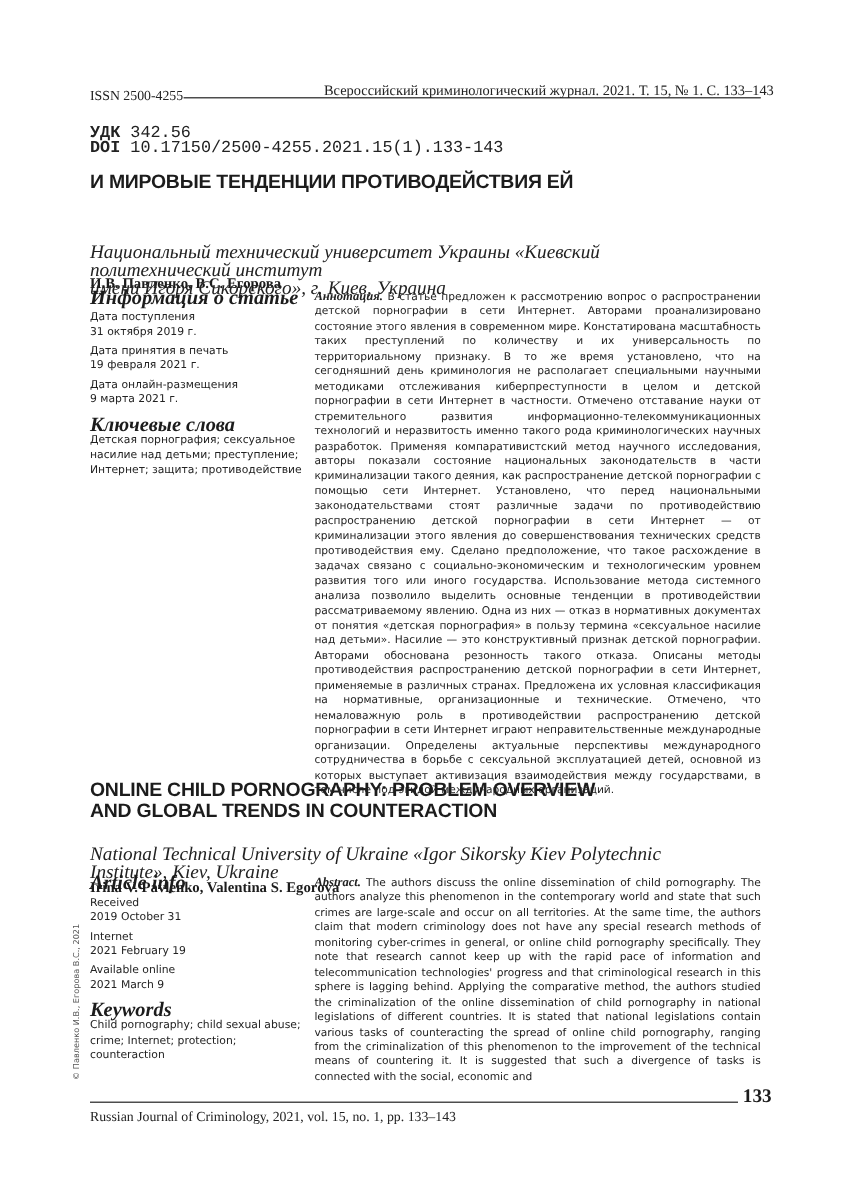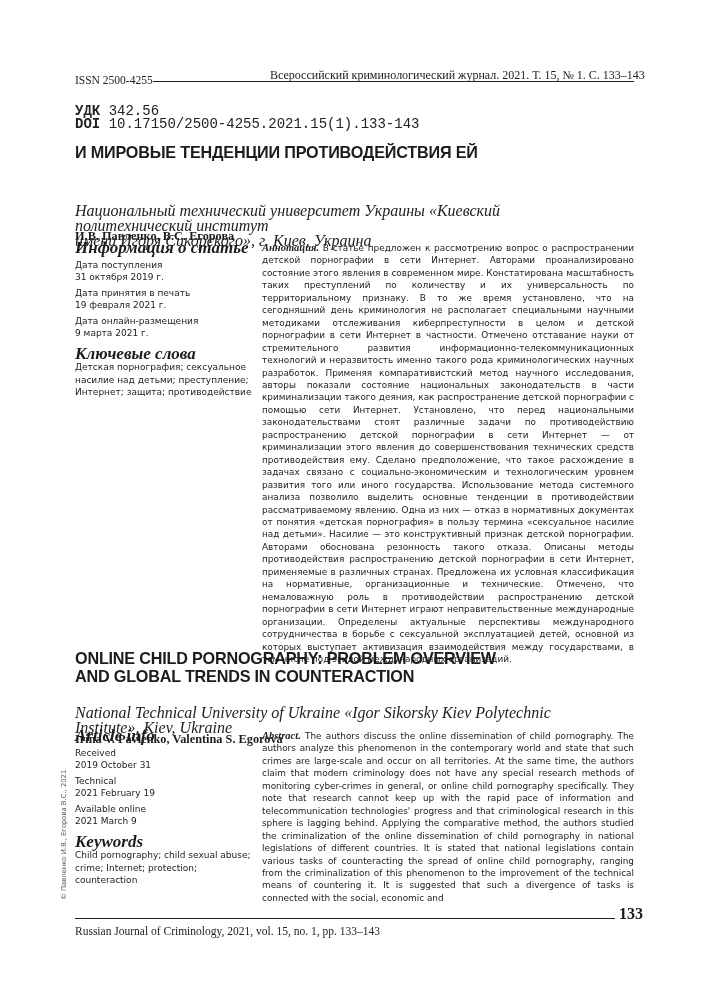--- a/index.html
+++ b/index.html
@@ -170,21 +170,21 @@
 <div class="authors authors-en">Irina V. Pavlenko, Valentina S. Egorova</div>
 <div class="affil affil-en">National Technical University of Ukraine «Igor Sikorsky Kiev Polytechnic Institute», Kiev, Ukraine</div>
 
 <div class="side side-en">
   <div class="side-heading">Article info</div>
   <div class="info-item">
     <div>Received</div>
     <div>2019 October 31</div>
   </div>
   <div class="info-item">
-    <div>Technical</div>
+    <div>Internet</div>
     <div>2021 February 19</div>
   </div>
   <div class="info-item">
     <div>Available online</div>
     <div>2021 March 9</div>
   </div>
   <div class="side-heading kw-heading">Keywords</div>
   <div>Child pornography; child sexual abuse; crime; Internet; protection; counteraction</div>
 </div>
 

